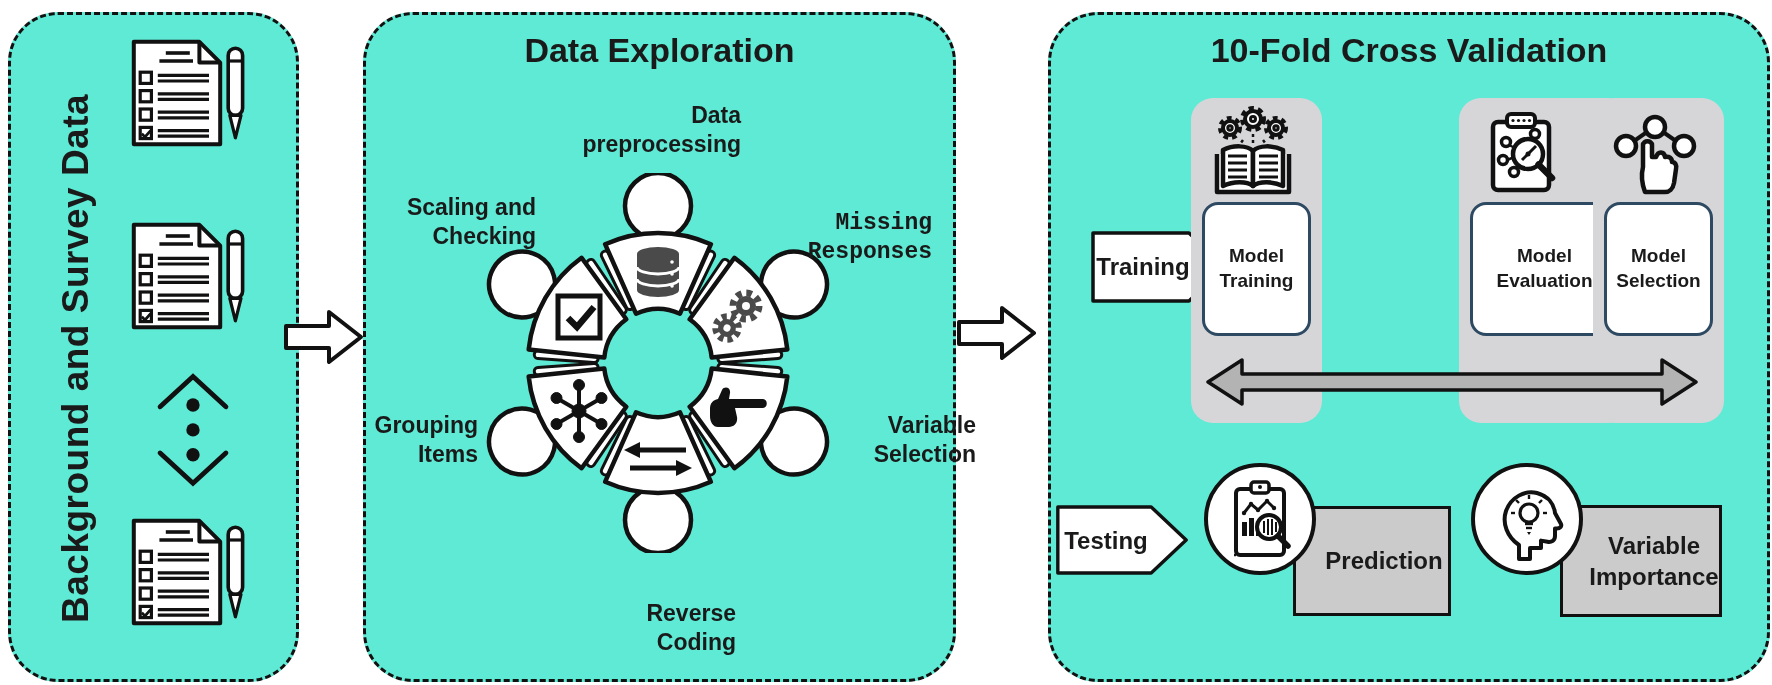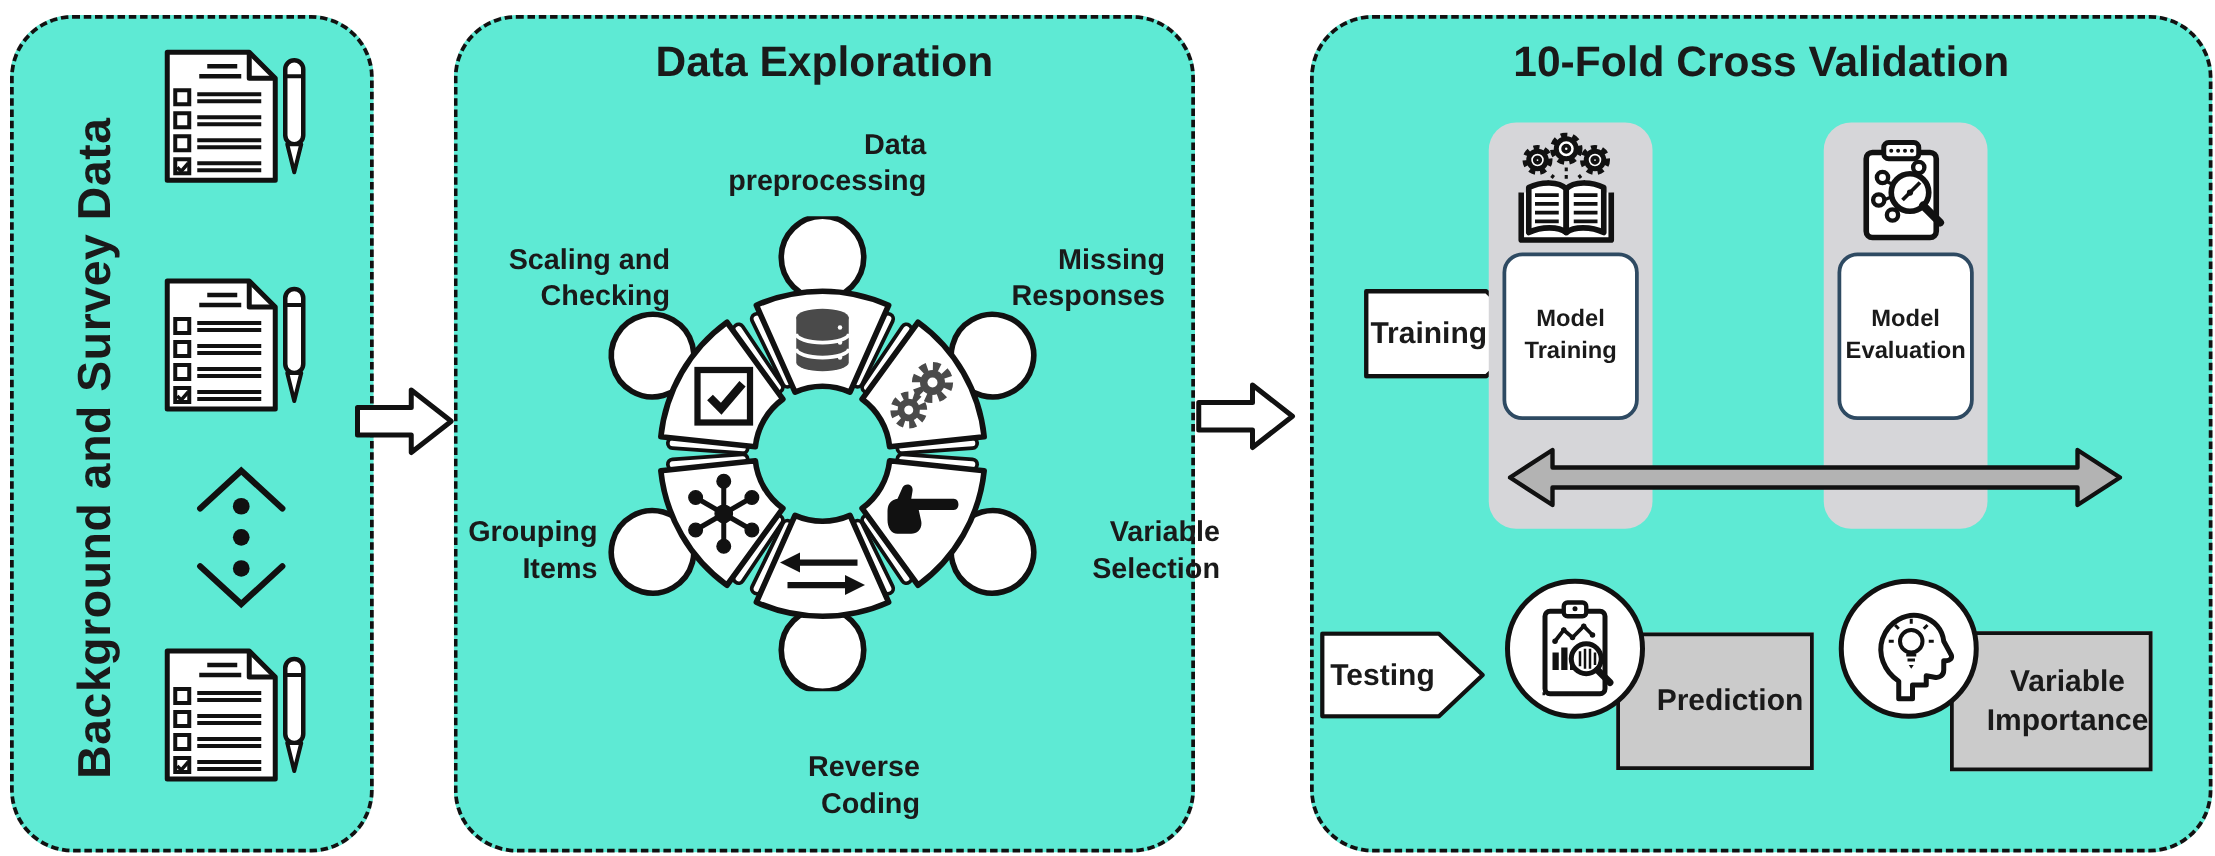--- a/index.html
+++ b/index.html
@@ -18,21 +18,21 @@
   .survey{position:absolute;left:118px;}
   .sep   {position:absolute;left:142px;}
 
   .panel-title{position:absolute;left:0;right:0;top:16px;text-align:center;
                font-size:34px;font-weight:700;margin:0;}
 
   .ring{position:absolute;left:102px;top:158px;}
   .ring-label{position:absolute;text-align:right;font-size:23px;font-weight:700;line-height:1.25;}
   .rl-top {left:205px;width:170px;top:86px;}
   .rl-tl  {left:8px;  width:162px;top:178px;}
-  .rl-tr  {left:396px;width:170px;top:178px;}
+  .rl-tr  {left:396px;width:170px;top:194px;font-family:Liberation Mono, monospace;}
   .rl-bl  {left:0px;  width:112px;top:396px;}
   .rl-br  {left:446px;width:164px;top:396px;}
   .rl-bot {left:210px;width:160px;top:584px;}
 
   .flow-arrow{position:absolute;}
   .fa1{left:283px;top:308px;}
   .fa2{left:956px;top:304px;}
 
   .pent{position:absolute;width:136px;height:72px;}
   .pent svg{position:absolute;left:0;top:0;}
@@ -41,21 +41,21 @@
   .pent.training{left:3px;top:216px;margin-left:37px;}
   .pent.testing {left:3px;top:490px;height:80px;}
 
   .col{position:absolute;top:83px;width:131px;height:325px;border-radius:22px;}
   .col .icon{position:absolute;left:0;top:6px;width:123px;height:96px;
              display:flex;align-items:center;justify-content:center;}
   .col .wbox{position:absolute;left:11px;right:11px;top:104px;height:134px;background:#fff;
              border:3px solid #2e4a62;border-radius:16px;display:flex;align-items:center;
              justify-content:center;text-align:center;font-size:19px;font-weight:700;line-height:1.3;
              padding:0 6px;box-sizing:border-box;}
-  .c1{left:140px;} .c2{left:274px;} .c3{left:408px;} .c4{left:542px;}
+  .c1{left:140px;} .c2{left:274px;} .c3{left:408px;padding-left:40px;} .c4{left:542px;}
   .dbl-arrow{position:absolute;left:155px;top:342px;}
 
   .tcircle{position:absolute;width:112px;height:112px;border-radius:50%;background:#fff;
            border:4px solid #111;box-sizing:border-box;display:flex;align-items:center;
            justify-content:center;z-index:3;}
   .gbox{position:absolute;background:#cbcbcb;border:3px solid #111;z-index:2;
         display:flex;align-items:center;justify-content:center;text-align:center;
         font-size:24px;font-weight:700;line-height:1.3;box-sizing:border-box;}
   .tc1{left:153px;top:448px;}
   .gb1{left:242px;top:491px;width:158px;height:110px;padding-left:24px;}
@@ -298,20 +298,40 @@
           <line x1="7" y1="0" x2="1" y2="6" stroke="#111" stroke-width="3"></line>
           <circle cx="7" cy="0" r="2.5" fill="#111"></circle>
           <line x1="17.5" y1="10.5" x2="31" y2="24" stroke="#111" stroke-width="6.5" stroke-linecap="round"></line>
         </svg>
       </div>
       <div class="wbox">
         <span>Model Evaluation</span>
       </div>
     </div>
 
+    <div class="col c4" style="background:#d6d6d9">
+      <div class="icon">
+        <svg width="88" height="92" viewBox="-44 -48 88 92">
+          <g fill="#fff" stroke="#111" stroke-width="4.5">
+            <circle cx="-29" cy="-8" r="10"></circle>
+              <circle cx="0" cy="-27" r="10"></circle>
+              <circle cx="29" cy="-8" r="10"></circle>
+          </g>
+          <g stroke="#111" stroke-width="4">
+            <line x1="-21" y1="-13" x2="-8" y2="-22"></line>
+              <line x1="8" y1="-22" x2="21" y2="-13"></line>
+          </g>
+          <path d="M-10,38 C-13,30 -14,21 -12,13 L-12,-9 C-12,-14 -3,-14 -3,-9 L-3,3 L1,3
+                   C3,-3 9,-3 10,3 C14,2 17,4 17,8 C20,8 22,11 21,15 L19,29 C18,35 14,38 10,38 Z" fill="#fff" stroke="#111" stroke-width="4.5" stroke-linejoin="round"></path>
+        </svg>
+      </div>
+      <div class="wbox">
+        <span>Model Selection</span>
+      </div>
+    </div>
 
     <svg class="dbl-arrow" width="492" height="50" viewBox="0 0 492 50">
       <polygon points="2,25 36,3 36,17 456,17 456,3 490,25 456,47 456,33 36,33 36,47" fill="#b3b3b3" stroke="#111" stroke-width="3.5" stroke-linejoin="round"></polygon>
     </svg>
 
     <div class="pent testing">
       <svg width="136" height="70" viewBox="0 0 136 72">
         <polygon points="2,2 98,2 134,36 98,70 2,70" fill="#fff" stroke="#111" stroke-width="3.5" stroke-linejoin="round"></polygon>
       </svg>
       <span>Testing</span>

